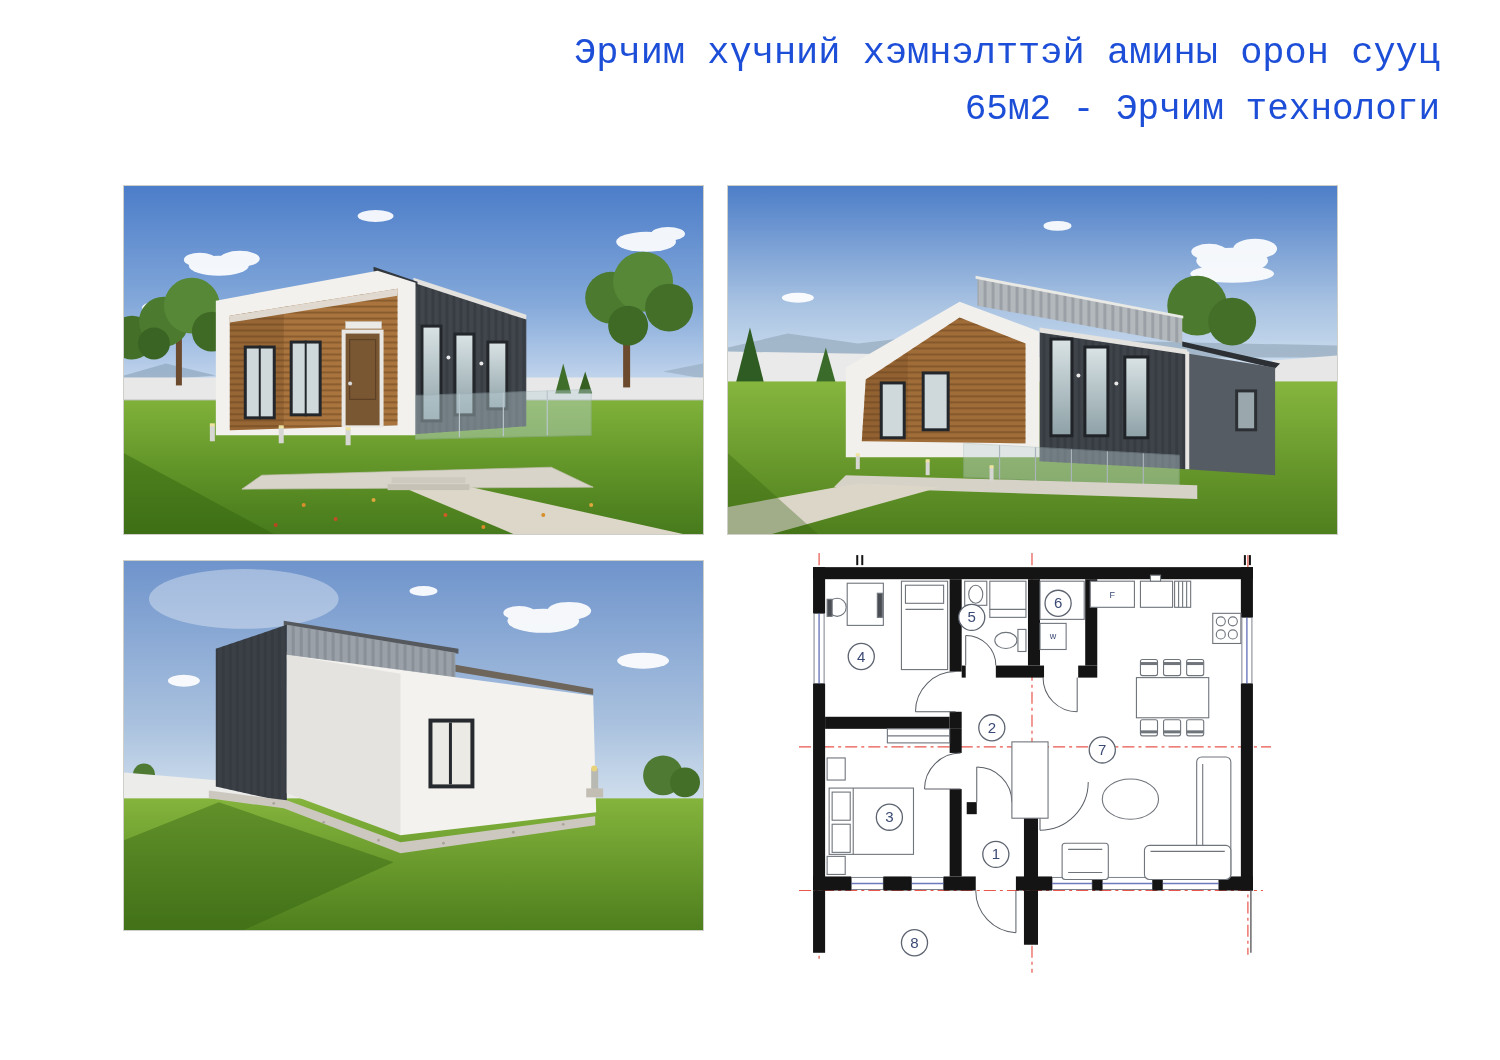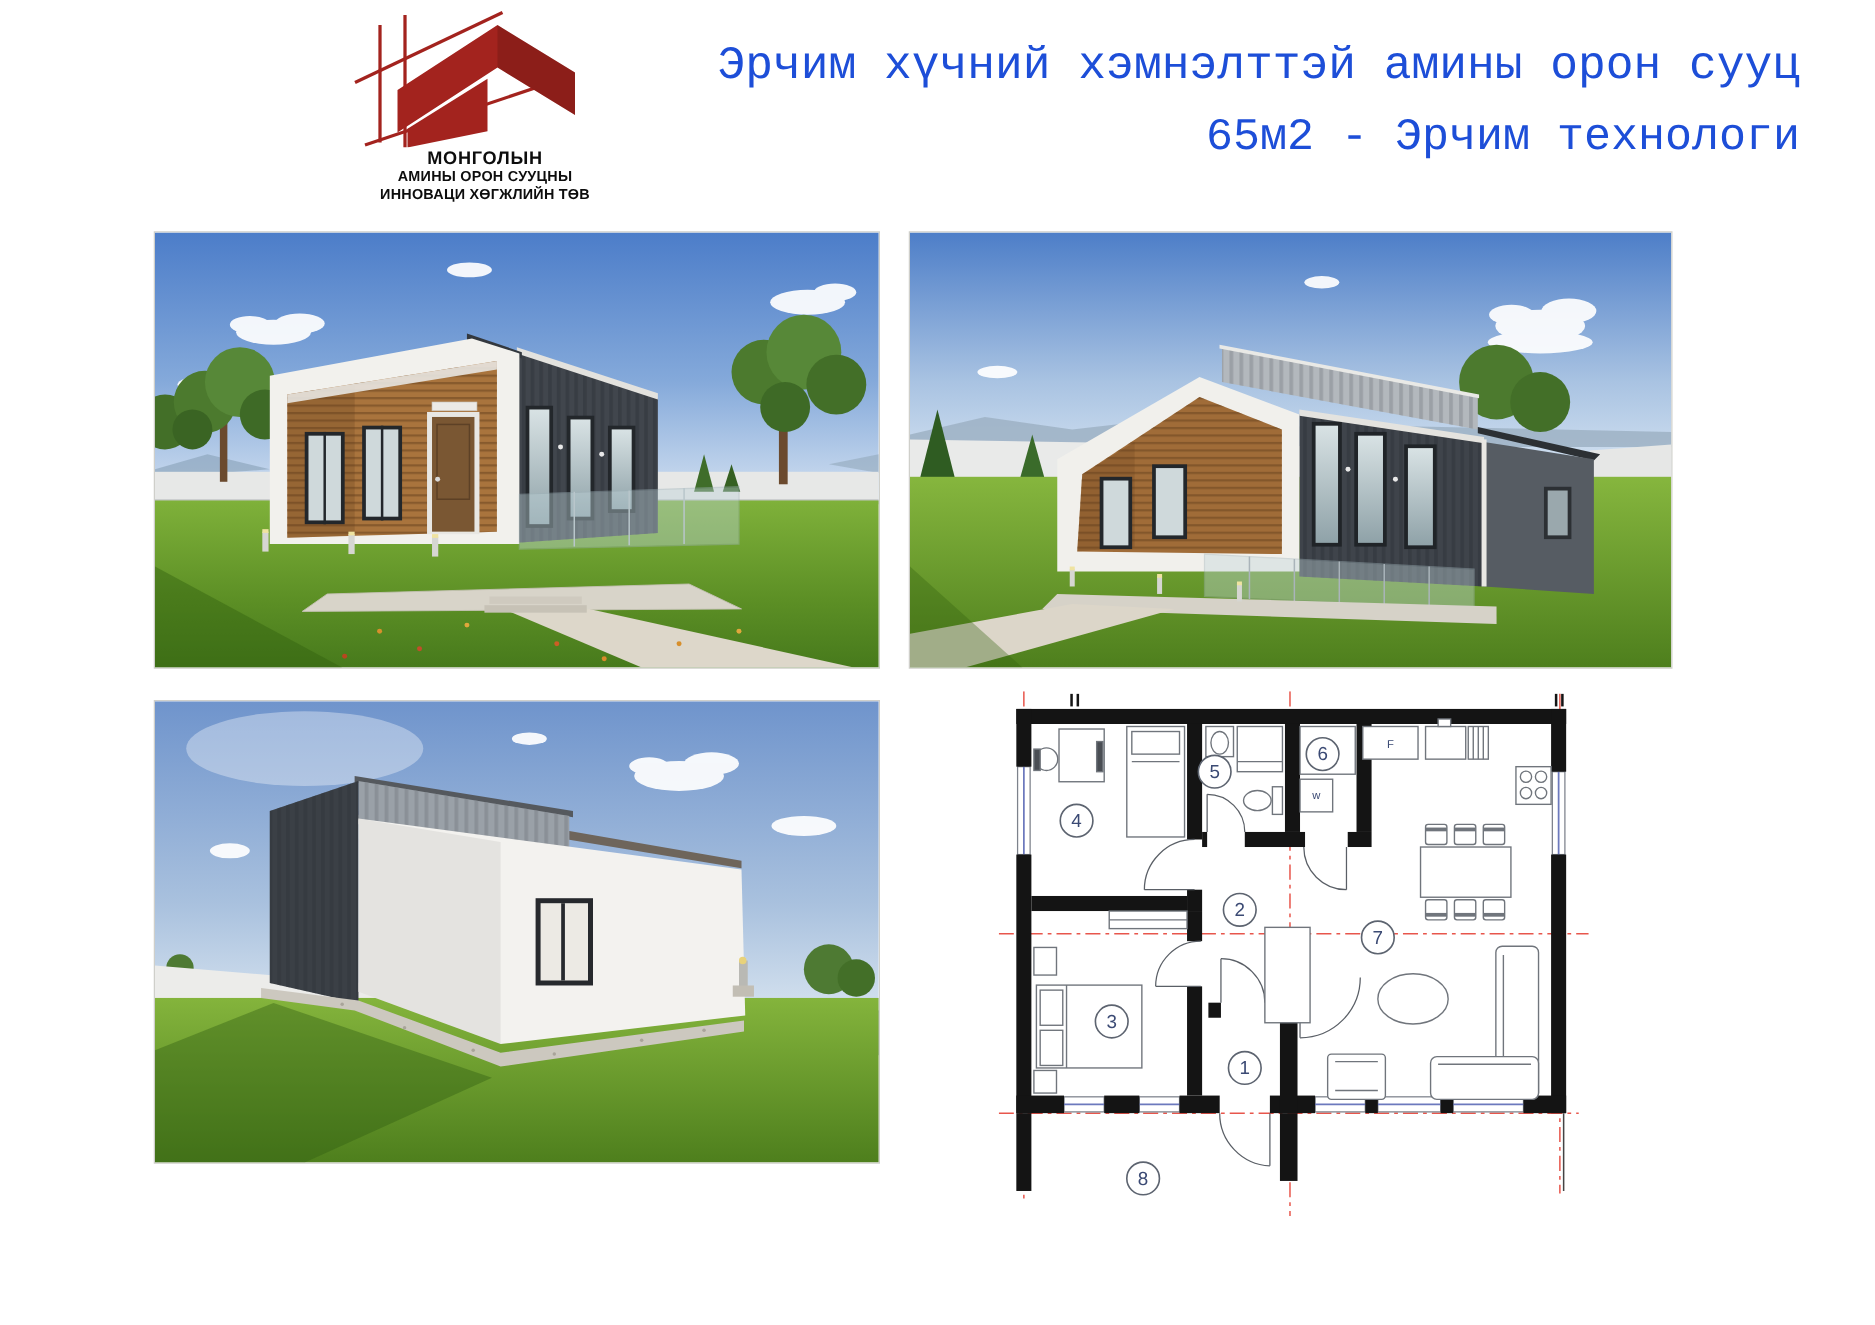--- a/index.html
+++ b/index.html
@@ -22,40 +22,20 @@
   .fig2{left:727px;top:185px;width:611px;height:350px;}
   .fig3{left:123px;top:560px;width:581px;height:371px;}
   .figplan{left:799px;top:553px;width:472px;height:432px;}
   .figplan text{font-family:"Liberation Sans",sans-serif;}
 </style>
 </head>
 <body>
 
 <div class="page">
 
-  <div class="logo">
-    <svg viewBox="0 0 212 112">
-      <g stroke-width="2.6" fill="none" stroke="#a3231e">
-        <line x1="22" y1="14" x2="22" y2="108"></line>
-        <line x1="42" y1="6" x2="42" y2="112"></line>
-        <line x1="2" y1="60" x2="120" y2="4"></line>
-        <line x1="10" y1="110" x2="165" y2="58"></line>
-      </g>
-      <g stroke="none" fill="#a3231e">
-        <polygon points="36,66 116,14 178,52 178,86 116,48 36,100"></polygon>
-        <polygon points="44,97 108,57 108,99 44,112"></polygon>
-      </g>
-      <polygon points="116,14 178,52 178,86 116,48" fill="#000000" opacity="0.14"></polygon>
-    </svg>
-    <div class="logo-text">
-      <div class="logo-l1">МОНГОЛЫН</div>
-      <div class="logo-l2">АМИНЫ ОРОН СУУЦНЫ</div>
-      <div class="logo-l3">ИННОВАЦИ ХӨГЖЛИЙН ТӨВ</div>
-    </div>
-  </div>
 
   <div class="titles">
     <div class="title-1">Эрчим хүчний хэмнэлттэй амины орон сууц</div>
     <div class="title-2">65м2 - Эрчим технологи</div>
   </div>
 
   <figure class="photo fig1">
     <svg viewBox="0 0 580 349" preserveAspectRatio="none">
       <defs>
         <linearGradient id="s1sky" x1="0" y1="0" x2="0" y2="1">

